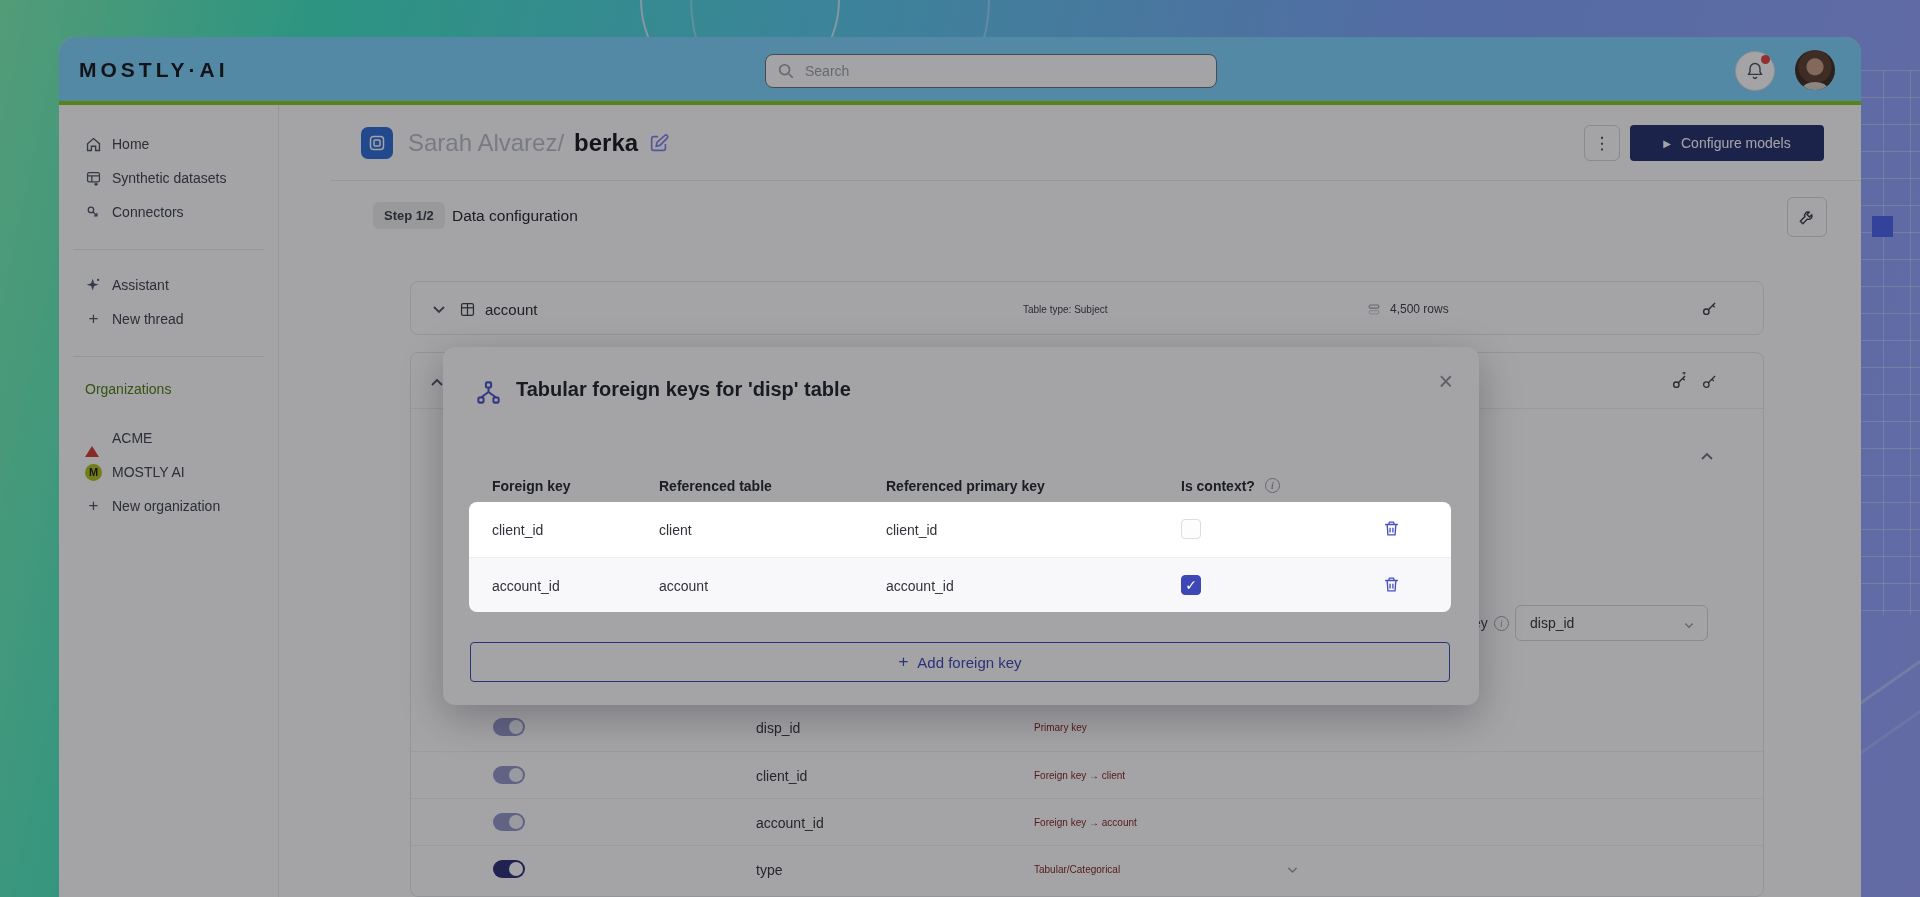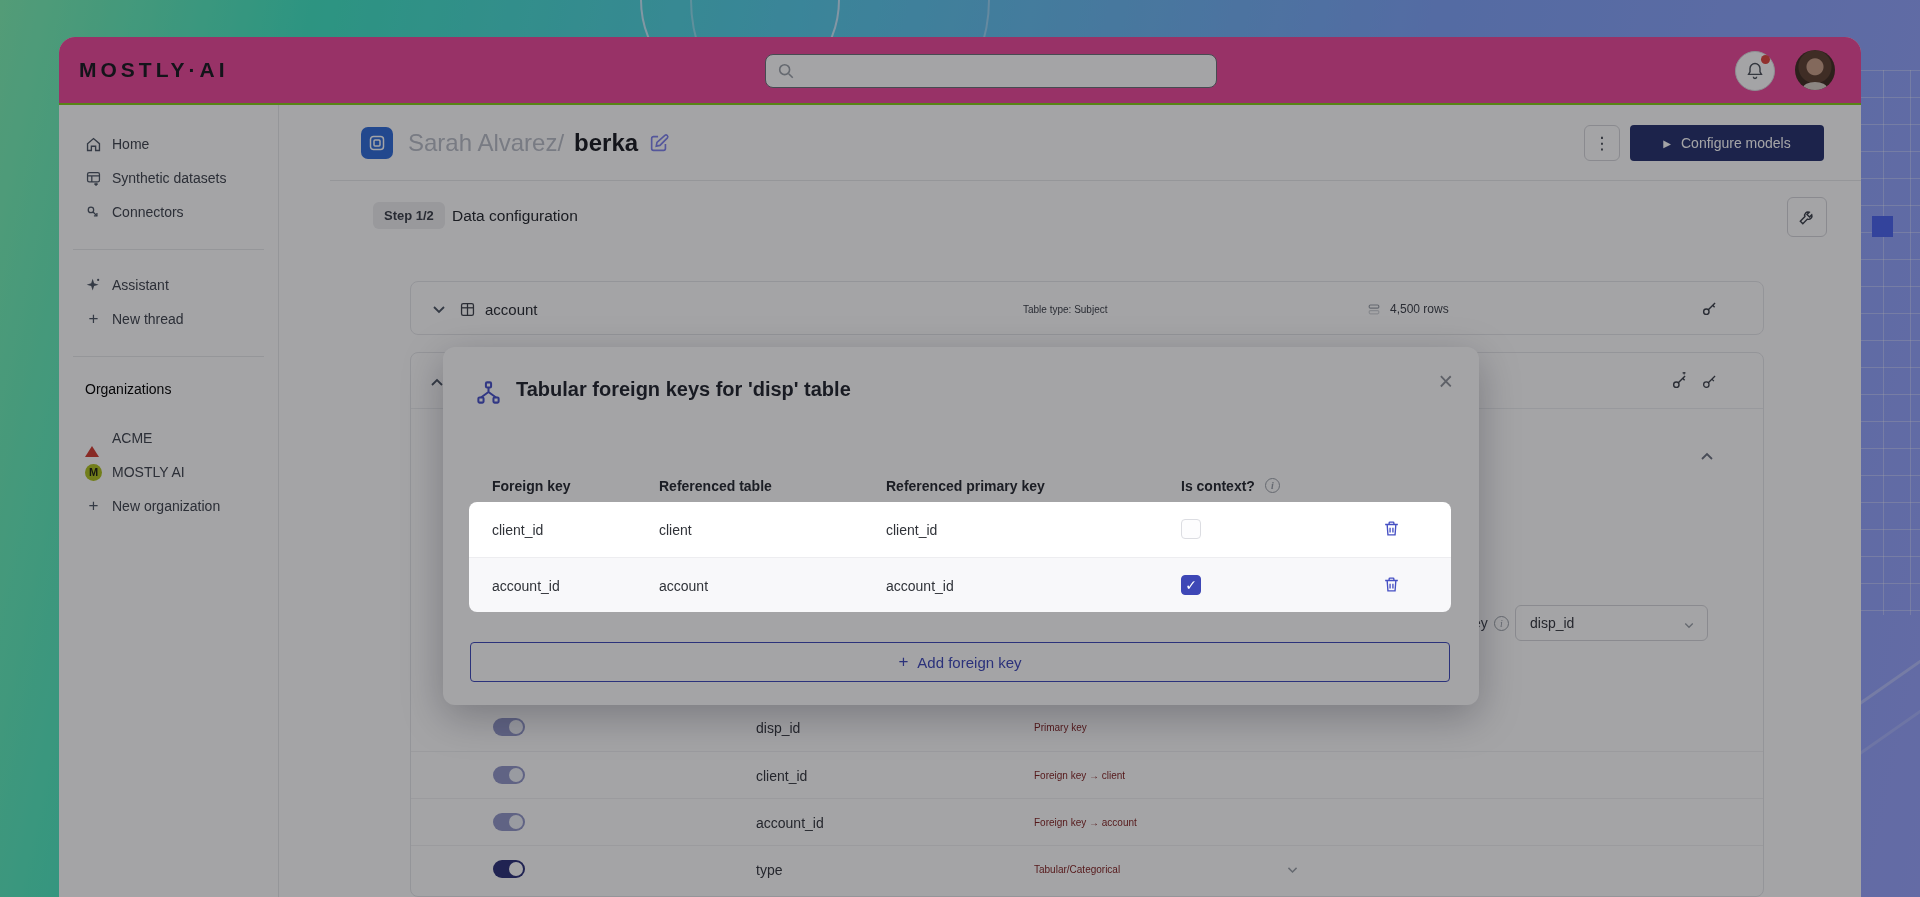--- a/index.html
+++ b/index.html
@@ -18,39 +18,39 @@
   .grid-dot { position:absolute; left:1872px; top:216px; width:21px; height:21px; background:#4a63ef; }
   .streak { position:absolute; background:rgba(255,255,255,.30); height:3px; border-radius:2px; transform:rotate(-35deg); }
   .s1 { left:1840px; top:660px; width:160px; }
   .s2 { left:1820px; top:710px; width:200px; opacity:.6; }
 
   
   .window { position:absolute; left:59px; top:37px; width:1802px; height:860px; background:#fff;
     border-radius:16px 16px 0 0; overflow:hidden; z-index:1; }
 
   
-  .topbar { position:absolute; left:0; top:0; right:0; height:68px; background:#ec4899; border-bottom:2px solid #84cc16; }
+  .topbar { position:absolute; left:0; top:0; right:0; height:68px; background:#7dd3fc; border-bottom:4px solid #84cc16; }
   .logo { position:absolute; left:20px; top:21px; font-size:21px; font-weight:800; letter-spacing:4px; color:#16181d; }
   .search { position:absolute; left:706px; top:17px; width:452px; height:34px; border:1.5px solid #696e77; border-radius:8px; background:#fff; display:flex; align-items:center; }
   .search svg { margin-left:11px; }
   .search input { border:none; outline:none; flex:1; height:100%; padding:0 10px; font-size:14px; color:#3c4049; background:transparent; }
   .search input::placeholder { color:#9aa0a8; }
   .bell-btn { position:absolute; left:1676px; top:14px; width:40px; height:40px; border:1px solid #dadbdf; border-radius:50%; background:#fff; display:flex; align-items:center; justify-content:center; }
   .bell-dot { position:absolute; right:4px; top:3px; width:9px; height:9px; border-radius:50%; background:#e0443e; }
   .avatar { position:absolute; left:1736px; top:13px; width:40px; height:40px; border-radius:50%;
     background:radial-gradient(circle at 50% 42%, #caa088 0 8px, #5d4030 9px 16px, #3e2a20 17px), #3e2a20; overflow:hidden; }
   .avatar::after { content:""; position:absolute; left:8px; bottom:-4px; width:24px; height:12px; border-radius:50% 50% 0 0; background:#d9cfc6; }
 
   
   .sidebar { position:absolute; left:0; top:68px; width:220px; bottom:0; background:#fff; border-right:1px solid #e7e8ea; padding-top:22px; }
   .side-item { height:34px; display:flex; align-items:center; gap:10px; padding-left:26px; font-size:14px; color:#3e434d; cursor:pointer; }
   .side-item.active { background:#ebebee; color:#2f333c; }
   .side-item .plus-glyph { width:17px; text-align:center; font-size:17px; color:#4b5563; }
   .side-div { border-top:1px solid #e7e8ea; margin:20px 14px 18px 14px; }
-  .side-label { padding-left:26px; margin-top:24px; margin-bottom:24px; font-size:14px; color:#000000; }
+  .side-label { padding-left:26px; margin-top:24px; margin-bottom:24px; font-size:14px; color:#4d7c0f; }
   .org-acme-icon { width:17px; height:17px; position:relative; }
   .org-acme-icon .tri { width:0; height:0; border-left:7px solid transparent; border-right:7px solid transparent; border-bottom:11px solid #d23b30; margin:0 auto; }
   .org-acme-icon .base { width:14px; height:3px; background:#b9473c; margin:1px auto 0; border-radius:1px; }
   .org-m-icon { width:17px; height:17px; border-radius:50%; background:#aec21d; color:#1c1d10; font-size:11px; font-weight:800; display:flex; align-items:center; justify-content:center; }
 
   
   .main { position:absolute; left:271px; top:68px; right:0; bottom:0; overflow:hidden; }
   .gen-header { position:absolute; left:0; top:0; width:100%; height:76px; border-bottom:1px solid #e7e8ea; }
   .gen-icon { position:absolute; left:31px; top:22px; width:32px; height:32px; border-radius:7px; background:#2e6bd8; display:flex; align-items:center; justify-content:center; }
   .gen-title { position:absolute; left:78px; top:0; height:76px; display:flex; align-items:center; gap:10px; font-size:24px; }
@@ -135,20 +135,21 @@
 
   <div class="window">
 
     <header class="topbar">
       <div class="logo">MOSTLY·AI</div>
       <div class="search">
         <svg width="18" height="18" viewBox="0 0 20 20" fill="none" stroke="#9aa0a8" stroke-width="1.8">
             <circle cx="8.5" cy="8.5" r="5.5"></circle>
             <line x1="13" y1="13" x2="17.5" y2="17.5"></line>
           </svg>
+        <input type="text" placeholder="Search" style="">
       </div>
       <button class="bell-btn">
         <svg width="20" height="20" viewBox="0 0 24 24" fill="none" stroke="#4a4f58" stroke-width="1.7">
             <path d="M12 3a6 6 0 0 0-6 6v4l-1.7 3h15.4L18 13V9a6 6 0 0 0-6-6z"></path>
             <path d="M10 19a2 2 0 0 0 4 0"></path>
           </svg>
         <span class="bell-dot"></span>
       </button>
       <div class="avatar"></div>
     </header>

